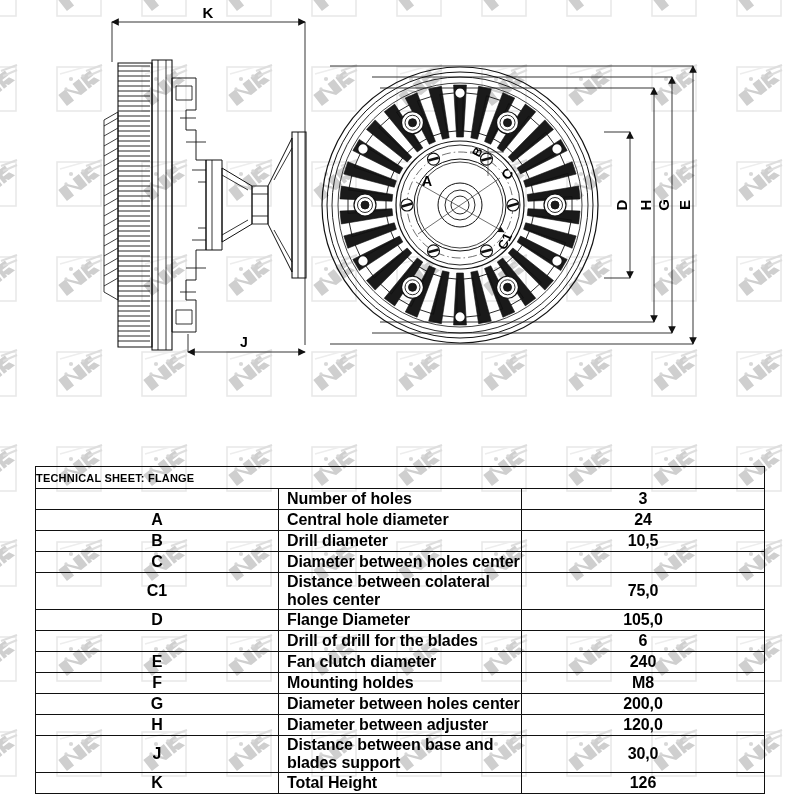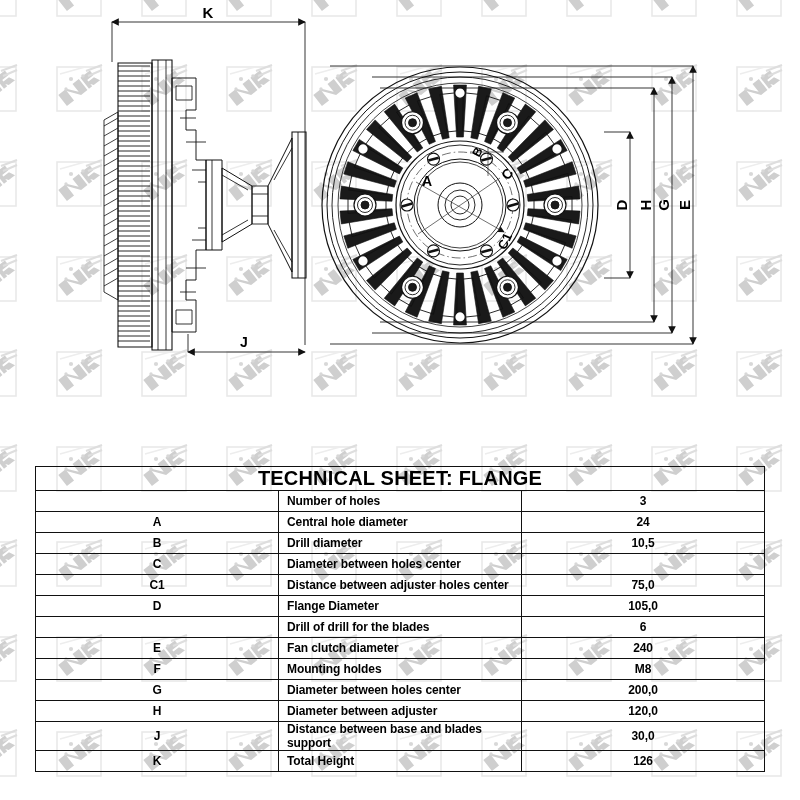--- a/index.html
+++ b/index.html
@@ -40,21 +40,21 @@
     left: 35px;
     top: 466px;
     width: 730px;
     z-index: 3;
     border-collapse: collapse;
     table-layout: fixed;
     background: transparent;
   }
   #spec-table td {
     border: 1px solid #111111;
-    font-size: 12px;
+    font-size: 16px;
     font-weight: bold;
     color: #000000;
     height: 20px;
     padding: 0 0 0 4px;
     background: transparent;
     font-family: "Liberation Sans", sans-serif;
     letter-spacing: -0.1px;
   }
   #spec-table td.code {
     width: 34px;
@@ -65,22 +65,21 @@
     width: 578px;
     text-align: left;
     padding-left: 8px;
   }
   #spec-table td.val {
     width: 112px;
     text-align: center;
     padding: 0;
   }
   #spec-table td.section-title {
-    text-align: center;
-    font-size: 20px;
+    font-size: 11px;
     font-weight: bold;
     height: 21px;
     letter-spacing: 0.2px;
     padding: 0;
   }
 </style>
 </head>
 <body>
 
 <div id="page">
@@ -587,21 +586,21 @@
           <td class="desc">Drill diameter</td>
           <td class="val">10,5</td>
         </tr>
         <tr>
           <td class="code">C</td>
           <td class="desc">Diameter between holes center</td>
           <td class="val"></td>
         </tr>
         <tr>
           <td class="code">C1</td>
-          <td class="desc">Distance between adjuster holes center</td>
+          <td class="desc">Distance between colateral holes center</td>
           <td class="val">75,0</td>
         </tr>
         <tr>
           <td class="code">D</td>
           <td class="desc">Flange Diameter</td>
           <td class="val">105,0</td>
         </tr>
         <tr>
           <td class="code"></td>
           <td class="desc">Drill of drill for the blades</td>

